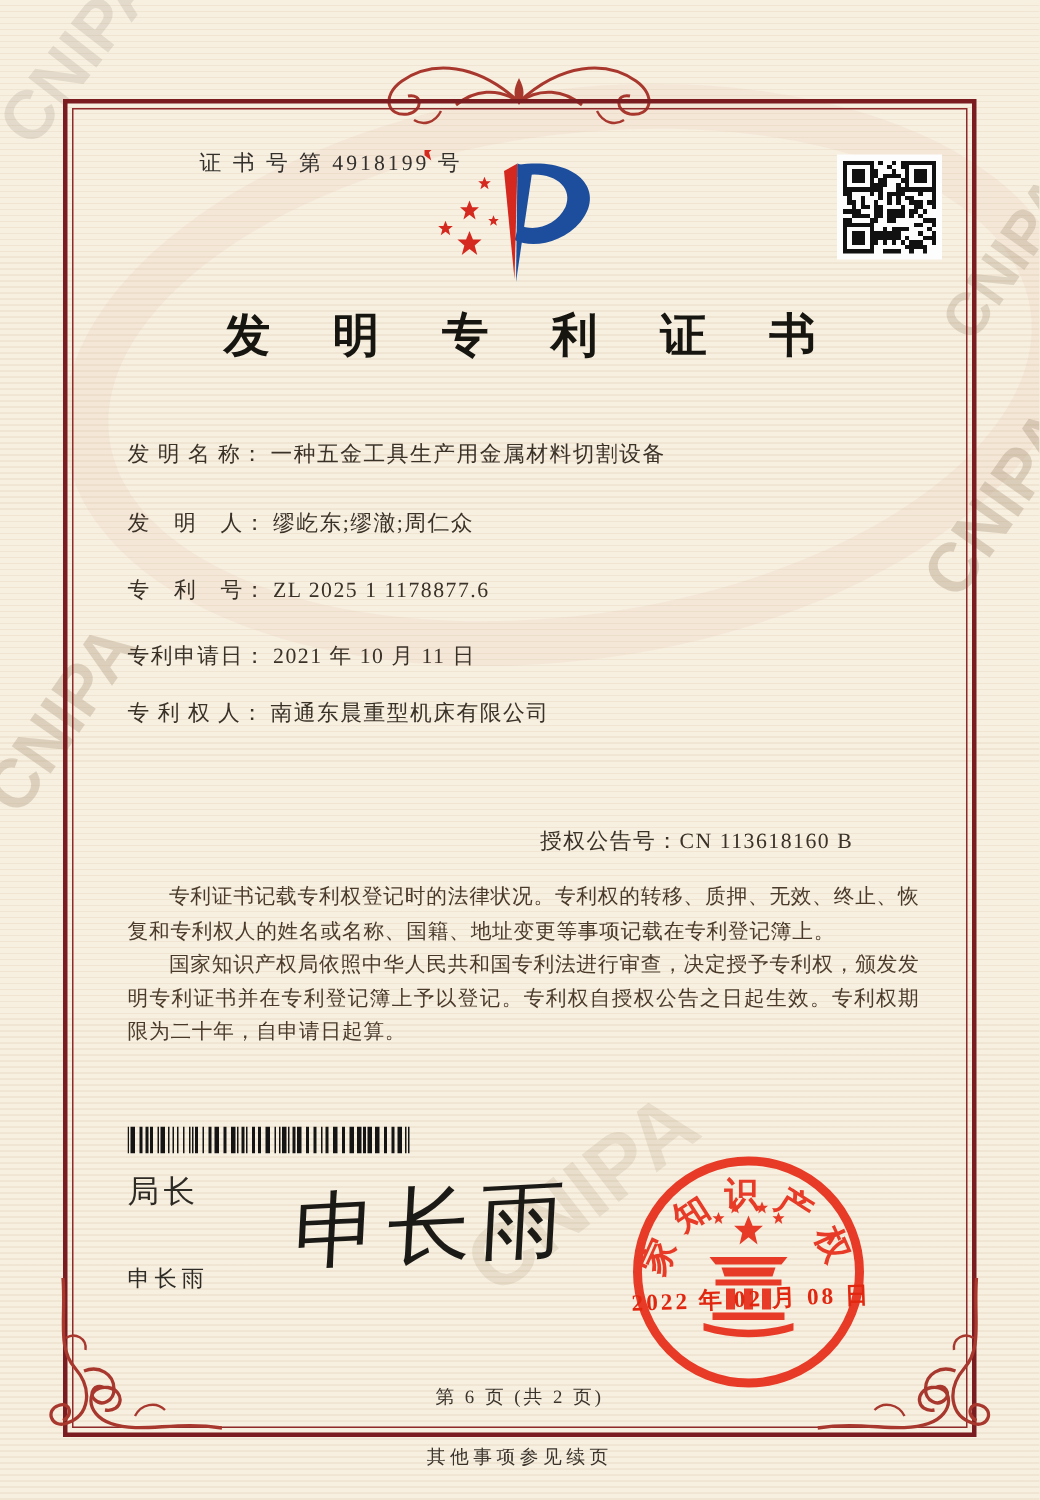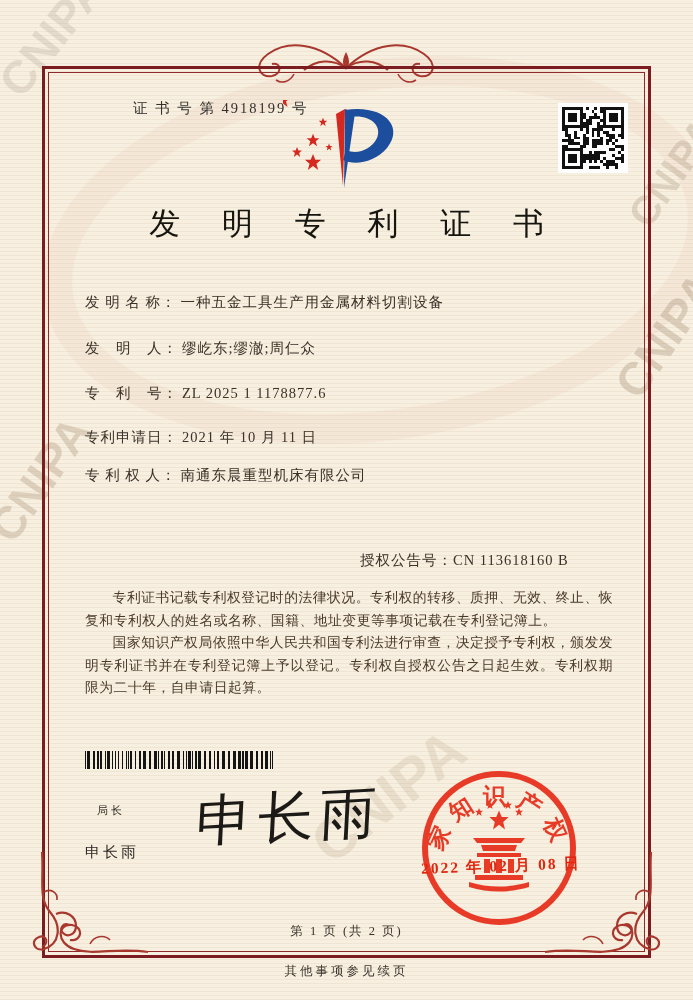--- a/index.html
+++ b/index.html
@@ -22,31 +22,31 @@
   .wm1{left:-18px;top:8px;font-size:46px;color:rgba(125,112,92,0.16);transform:rotate(-52deg);}
   .wm2{left:612px;top:150px;font-size:40px;color:rgba(150,130,102,0.26);transform:rotate(-55deg);}
   .wm3{left:596px;top:308px;font-size:46px;color:rgba(152,130,100,0.30);transform:rotate(-55deg);}
   .wm4{left:-30px;top:452px;font-size:46px;color:rgba(152,130,100,0.28);transform:rotate(-55deg);}
   .wm5{left:300px;top:762px;font-size:58px;color:rgba(168,146,112,0.18);transform:rotate(-38deg);}
   .cert-no{position:absolute;left:85px;top:99px;font-size:14.5px;letter-spacing:2px;color:#33302c;margin-left:48px;}
   .logo{position:absolute;left:283px;top:100px;width:128px;height:96px;}
   .qr-box{position:absolute;left:558px;top:103px;width:70px;height:70px;background:#fdfdfd;
     display:flex;align-items:center;justify-content:center;}
   .doc-title{position:absolute;left:0;top:203px;width:100%;text-align:center;
-    font-size:31px;font-weight:400;letter-spacing:17px;text-indent:17px;color:#17150f;}
+    font-size:31px;font-weight:700;letter-spacing:17px;text-indent:17px;color:#17150f;}
   .field-row{position:absolute;left:85px;font-size:14.5px;letter-spacing:1px;white-space:nowrap;color:#3a3127;}
   .f0{top:293px}.f1{top:339px}.f2{top:384px}.f3{top:428px}.f4{top:466px}.f5{top:512px}
   .grant-date{top:551px}
   .grant-no{position:absolute;left:360px;top:551px;font-size:14.5px;letter-spacing:1px;white-space:nowrap;color:#3a3127;}
   .field-row .lbl{margin-right:4px;}
   .body-text{position:absolute;left:85px;top:587px;width:528px;font-size:13.8px;
     line-height:22.5px;color:#4a3a2a;text-align:justify;letter-spacing:0.5px;}
   .body-text p{margin:0;text-indent:2em;}
   .barcode{position:absolute;left:85px;top:751px;}
-  .signer-role{position:absolute;left:85px;top:803px;font-size:11px;letter-spacing:3px;color:#2e2a24;margin-left:12px;}
+  .signer-role{position:absolute;left:85px;top:780px;font-size:21px;letter-spacing:3px;color:#2e2a24;}
   .signer-name{position:absolute;left:85px;top:843px;font-size:15px;letter-spacing:3px;color:#2e2a24;}
   .signature{position:absolute;left:196px;top:780px;font-size:56px;color:#1c1a17;
     transform:rotate(-3deg) skewX(-6deg);letter-spacing:6px;white-space:nowrap;}
   .seal{position:absolute;left:417px;top:766px;width:164px;height:164px;opacity:0.95;}
   .seal-date{position:absolute;left:421px;top:856px;font-size:15.5px;font-weight:700;color:#e1270f;
     letter-spacing:2px;transform:rotate(-2deg);white-space:nowrap;}
   .page-num{position:absolute;left:0;top:923px;width:100%;text-align:center;
     font-size:12.5px;letter-spacing:2px;color:#3a332b;}
   .cont-note{position:absolute;left:0;top:963px;width:100%;text-align:center;
     font-size:12.5px;letter-spacing:3px;color:#3a332b;}
@@ -463,16 +463,16 @@
       <rect x="-22" y="3" width="44" height="4"></rect>
       <rect x="-15" y="9" width="6" height="14"></rect>
       <rect x="-3" y="9" width="6" height="14"></rect>
       <rect x="9" y="9" width="6" height="14"></rect>
       <rect x="-24" y="25" width="48" height="5"></rect>
       <path d="M-30,32 C-10,38 10,38 30,32 L30,37 C10,43 -10,43 -30,37 Z"></path>
     </g>
   </svg>
   <div class="seal-date">2022 年 02 月 08 日</div>
 
-  <div class="page-num">第 1 页 (共 2 页)</div>
+  <div class="page-num">第 6 页 (共 2 页)</div>
   <div class="cont-note">其他事项参见续页</div>
 
 </div>
 
 </body></html>

